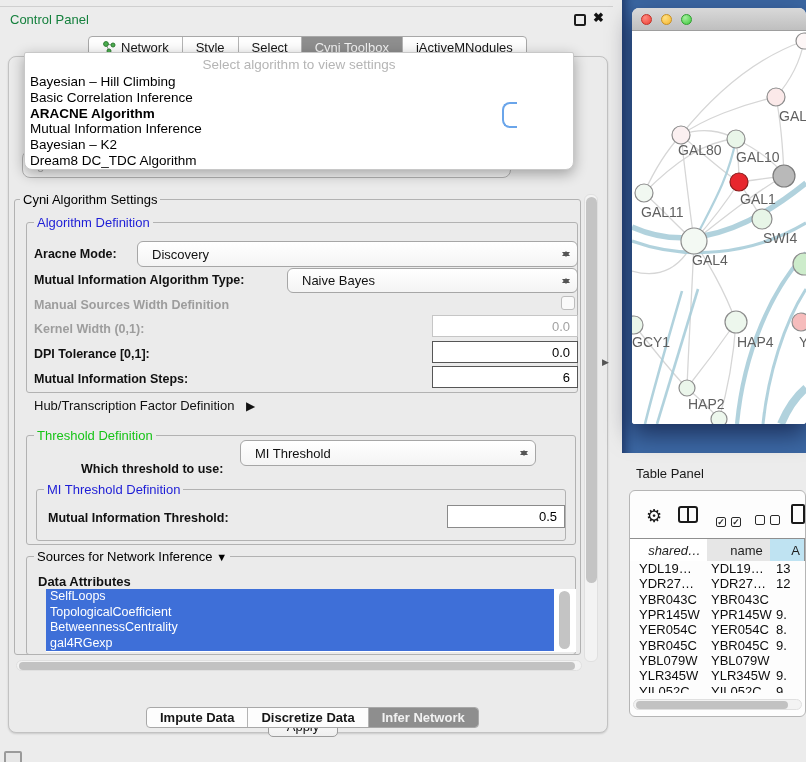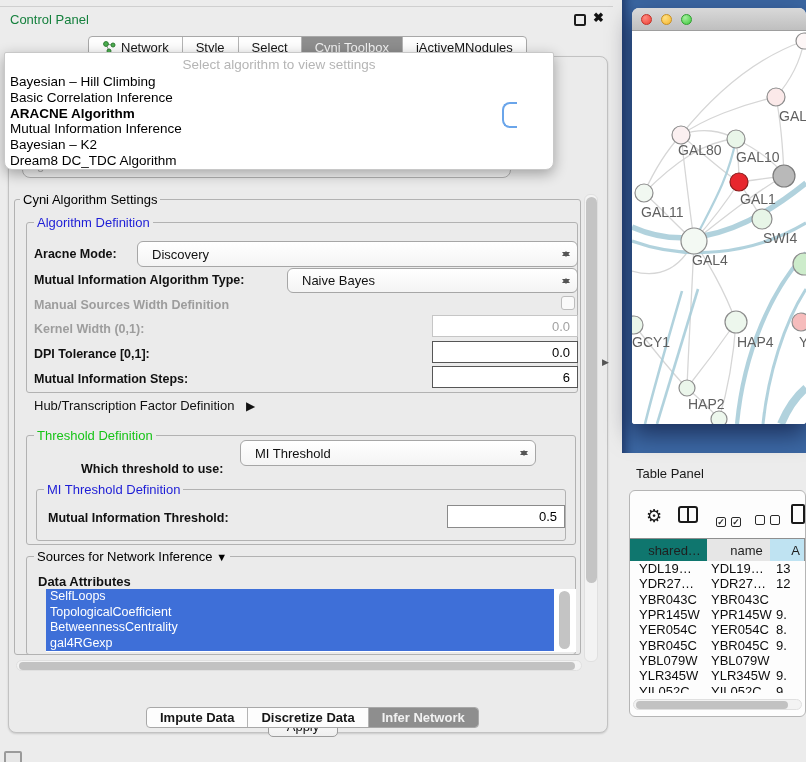--- a/index.html
+++ b/index.html
@@ -15,21 +15,21 @@
 
   .seg-bar { display:flex; height:22px; background:#fdfdfd; border:1px solid #a8a8a8; border-radius:4px; overflow:hidden; }
   .seg { display:flex; align-items:center; padding:0 13px; font-size:13px; color:#161616; border-right:1px solid #b4b4b4; cursor:default; white-space:nowrap; }
   .seg:last-child { border-right:none; }
   .seg.sel { background:#8e8e8e; color:#f2f2f2; }
 
   .content-panel { left:8px; top:56px; width:600px; height:677px; background:#ebebeb;
     border:1px solid #c2c2c2; border-radius:8px; box-shadow:0 1px 2px rgba(0,0,0,.15); }
 
   
-  .popup { left:4px; top:52px; width:550px; height:118px; background:#fff; border:1px solid #c8c8c8;
+  .popup { left:24px; top:52px; width:550px; height:118px; background:#fff; border:1px solid #c8c8c8;
     border-radius:2px 2px 8px 8px; box-shadow:0 4px 14px rgba(0,0,0,.32); z-index:5; }
   .popup-placeholder { top:4px; width:100%; text-align:center; color:#b5b5b5; font-size:13.5px; }
   .popup-item { padding:0 12px 0 5px; height:15.8px; line-height:15.8px; font-size:13.5px; color:#000; white-space:nowrap; }
   .popup-item.bold { font-weight:bold; }
   .popup-list { left:0; top:21px; width:100%; }
   .focus-frag { left:502px; top:102px; width:15px; height:26px; border:2px solid #6aa5ea; border-right:none;
     border-radius:8px 0 0 8px; z-index:6; }
   .ghost-combo { left:22px; top:150px; width:489px; height:28px; background:#f3f3f3; border:1px solid #b2b2b2;
     border-radius:8px; z-index:1; color:#a8a8a8; font-size:13px; padding:6px 0 0 14px; overflow:hidden; }
 
@@ -306,21 +306,21 @@
 <div class="abs cols-icon" style="left:678px; top:506px;"></div>
 <div class="abs" style="left:716px; top:511px;">
   <span class="cb">✓</span><span class="cb" style="margin-left:5px;">✓</span>
 </div>
 <div class="abs" style="left:755px; top:511px;">
   <span class="cb"></span><span class="cb" style="margin-left:5px;"></span>
 </div>
 <div class="abs doc-icon" style="left:791px; top:504px;"></div>
 
 <div class="abs" style="left:630px; top:538px; width:175px; height:22px; border-top:1px solid #8f8f8f; border-bottom:1px solid #8f8f8f;" id="table-header">
-    <div class="th" style="left: 0px; width: 90px; background: #0f766e;">shared…</div>
+    <div class="th" style="left: 0px; width: 90px; background: #ffffff; font-style: italic;">shared…</div>
     <div class="th" style="left: 77px; width: 80px; background: rgb(230, 230, 230);">name</div>
     <div class="th" style="left: 140px; width: 35px; background: rgb(191, 227, 242); justify-content: flex-end; padding-right: 4px;">A</div>
   </div>
 <div class="abs" style="left:630px; top:561px; width:175px; height:132px; overflow:hidden;" id="table-rows">
     <div class="trow">
       <span style="left: 9px;">YDL19…</span>
       <span style="left: 81px;">YDL19…</span>
       <span style="left: 146px;">13</span>
     </div>
     <div class="trow">

